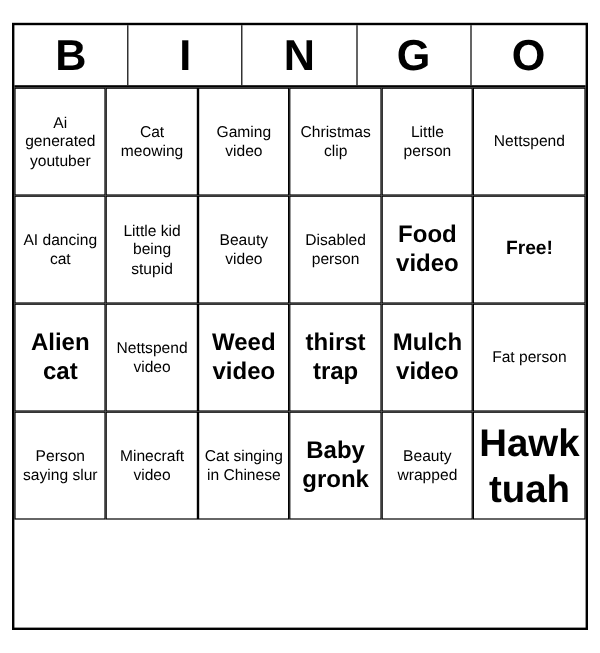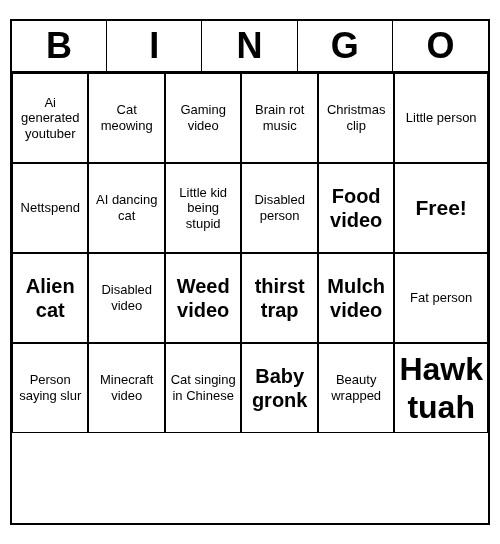--- a/index.html
+++ b/index.html
@@ -45,21 +45,21 @@
       text-align: center;
       padding: 4px;
       font-size: 13px;
       line-height: 1.2;
     }
     .bingo-cell.large-text {
       font-size: 20px;
       font-weight: bold;
     }
     .bingo-cell.free {
-      font-size: 21px;
+      font-size: 16px;
       font-weight: bold;
     }
     .bingo-cell.xlarge {
       font-size: 32px;
       font-weight: bold;
     }
   </style>
 </head>
 <body>
 
@@ -68,31 +68,31 @@
   <div class="bingo-header-cell">B</div>
       <div class="bingo-header-cell">I</div>
       <div class="bingo-header-cell">N</div>
       <div class="bingo-header-cell">G</div>
       <div class="bingo-header-cell">O</div>
     </div>
   <div class="bingo-grid">
   <div class="bingo-cell">Ai generated youtuber</div>
       <div class="bingo-cell">Cat meowing</div>
       <div class="bingo-cell">Gaming video</div>
-      <div class="bingo-cell">Brain rot music</div>
       <div class="bingo-cell">Christmas clip</div>
       <div class="bingo-cell">Little person</div>
       <div class="bingo-cell">Nettspend</div>
       <div class="bingo-cell">AI dancing cat</div>
       <div class="bingo-cell">Little kid being stupid</div>
+      <div class="bingo-cell">Beauty video</div>
       <div class="bingo-cell">Disabled person</div>
       <div class="bingo-cell large-text">Food video</div>
       <div class="bingo-cell free">Free!</div>
       <div class="bingo-cell large-text">Alien cat</div>
-      <div class="bingo-cell">Disabled video</div>
+      <div class="bingo-cell">Nettspend video</div>
       <div class="bingo-cell large-text">Weed video</div>
       <div class="bingo-cell large-text">thirst trap</div>
       <div class="bingo-cell large-text">Mulch video</div>
       <div class="bingo-cell">Fat person</div>
       <div class="bingo-cell">Person saying slur</div>
       <div class="bingo-cell">Minecraft video</div>
       <div class="bingo-cell">Cat singing in Chinese</div>
       <div class="bingo-cell large-text">Baby gronk</div>
       <div class="bingo-cell">Beauty wrapped</div>
       <div class="bingo-cell xlarge">Hawk tuah</div>

